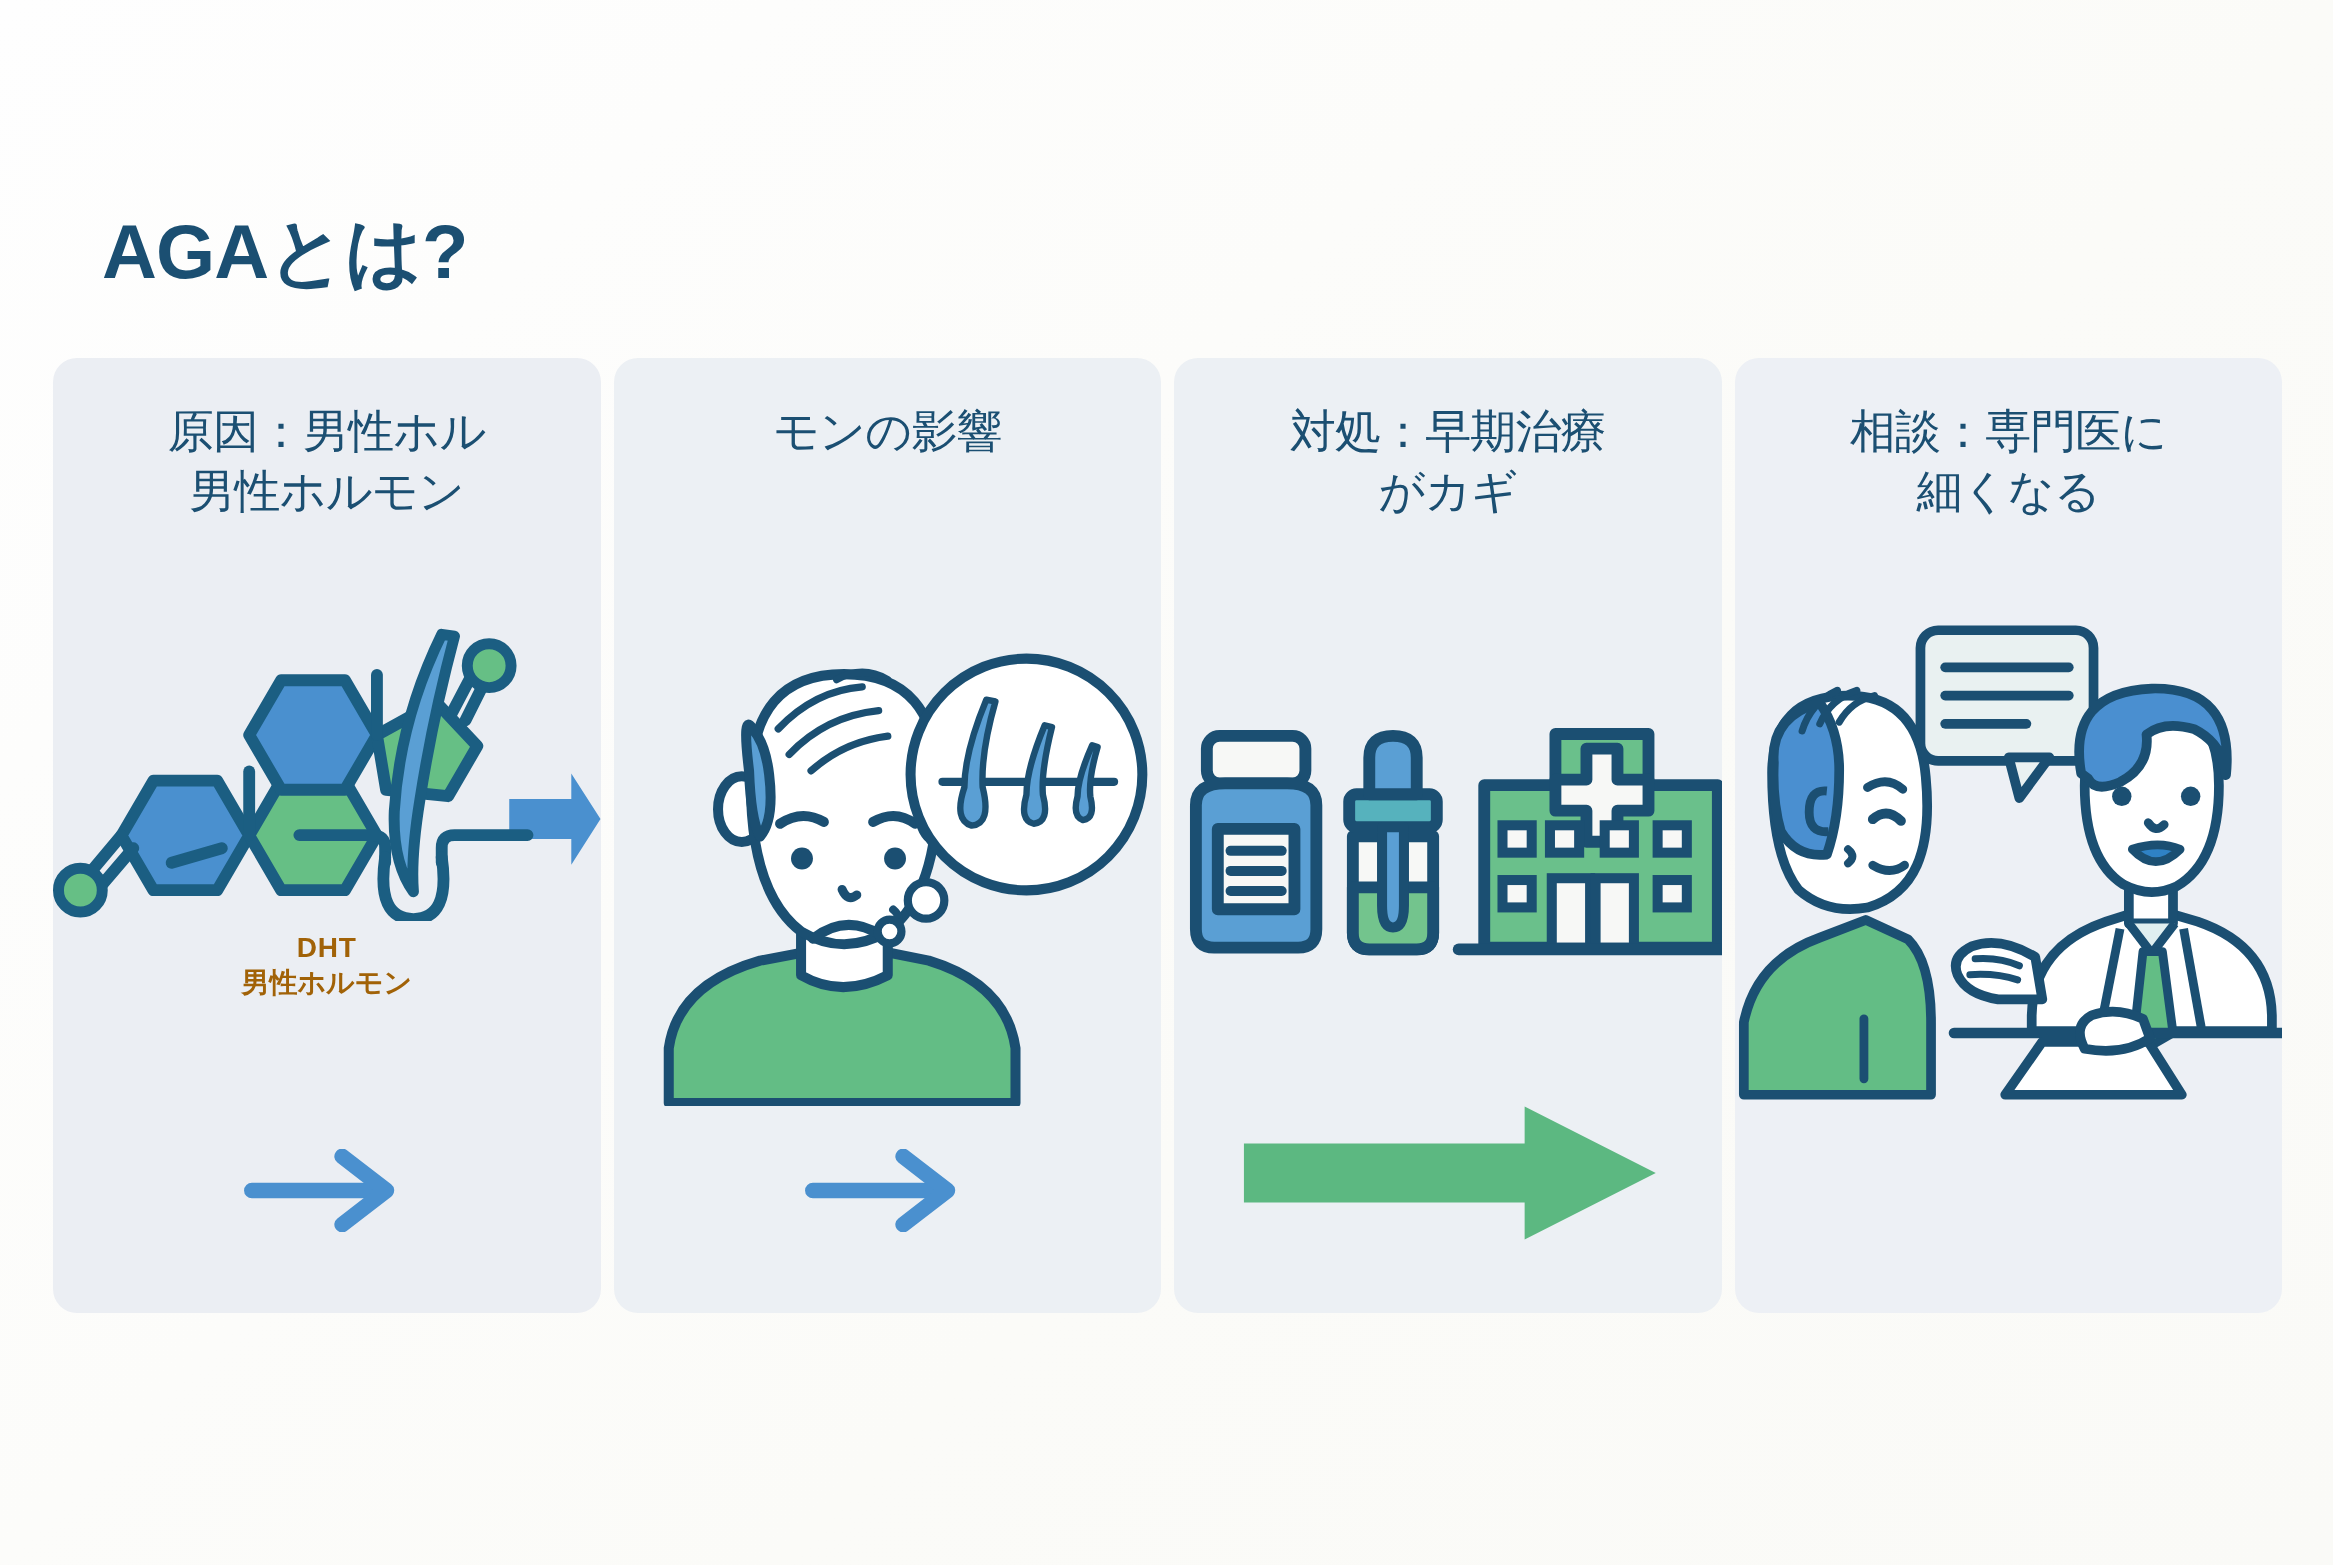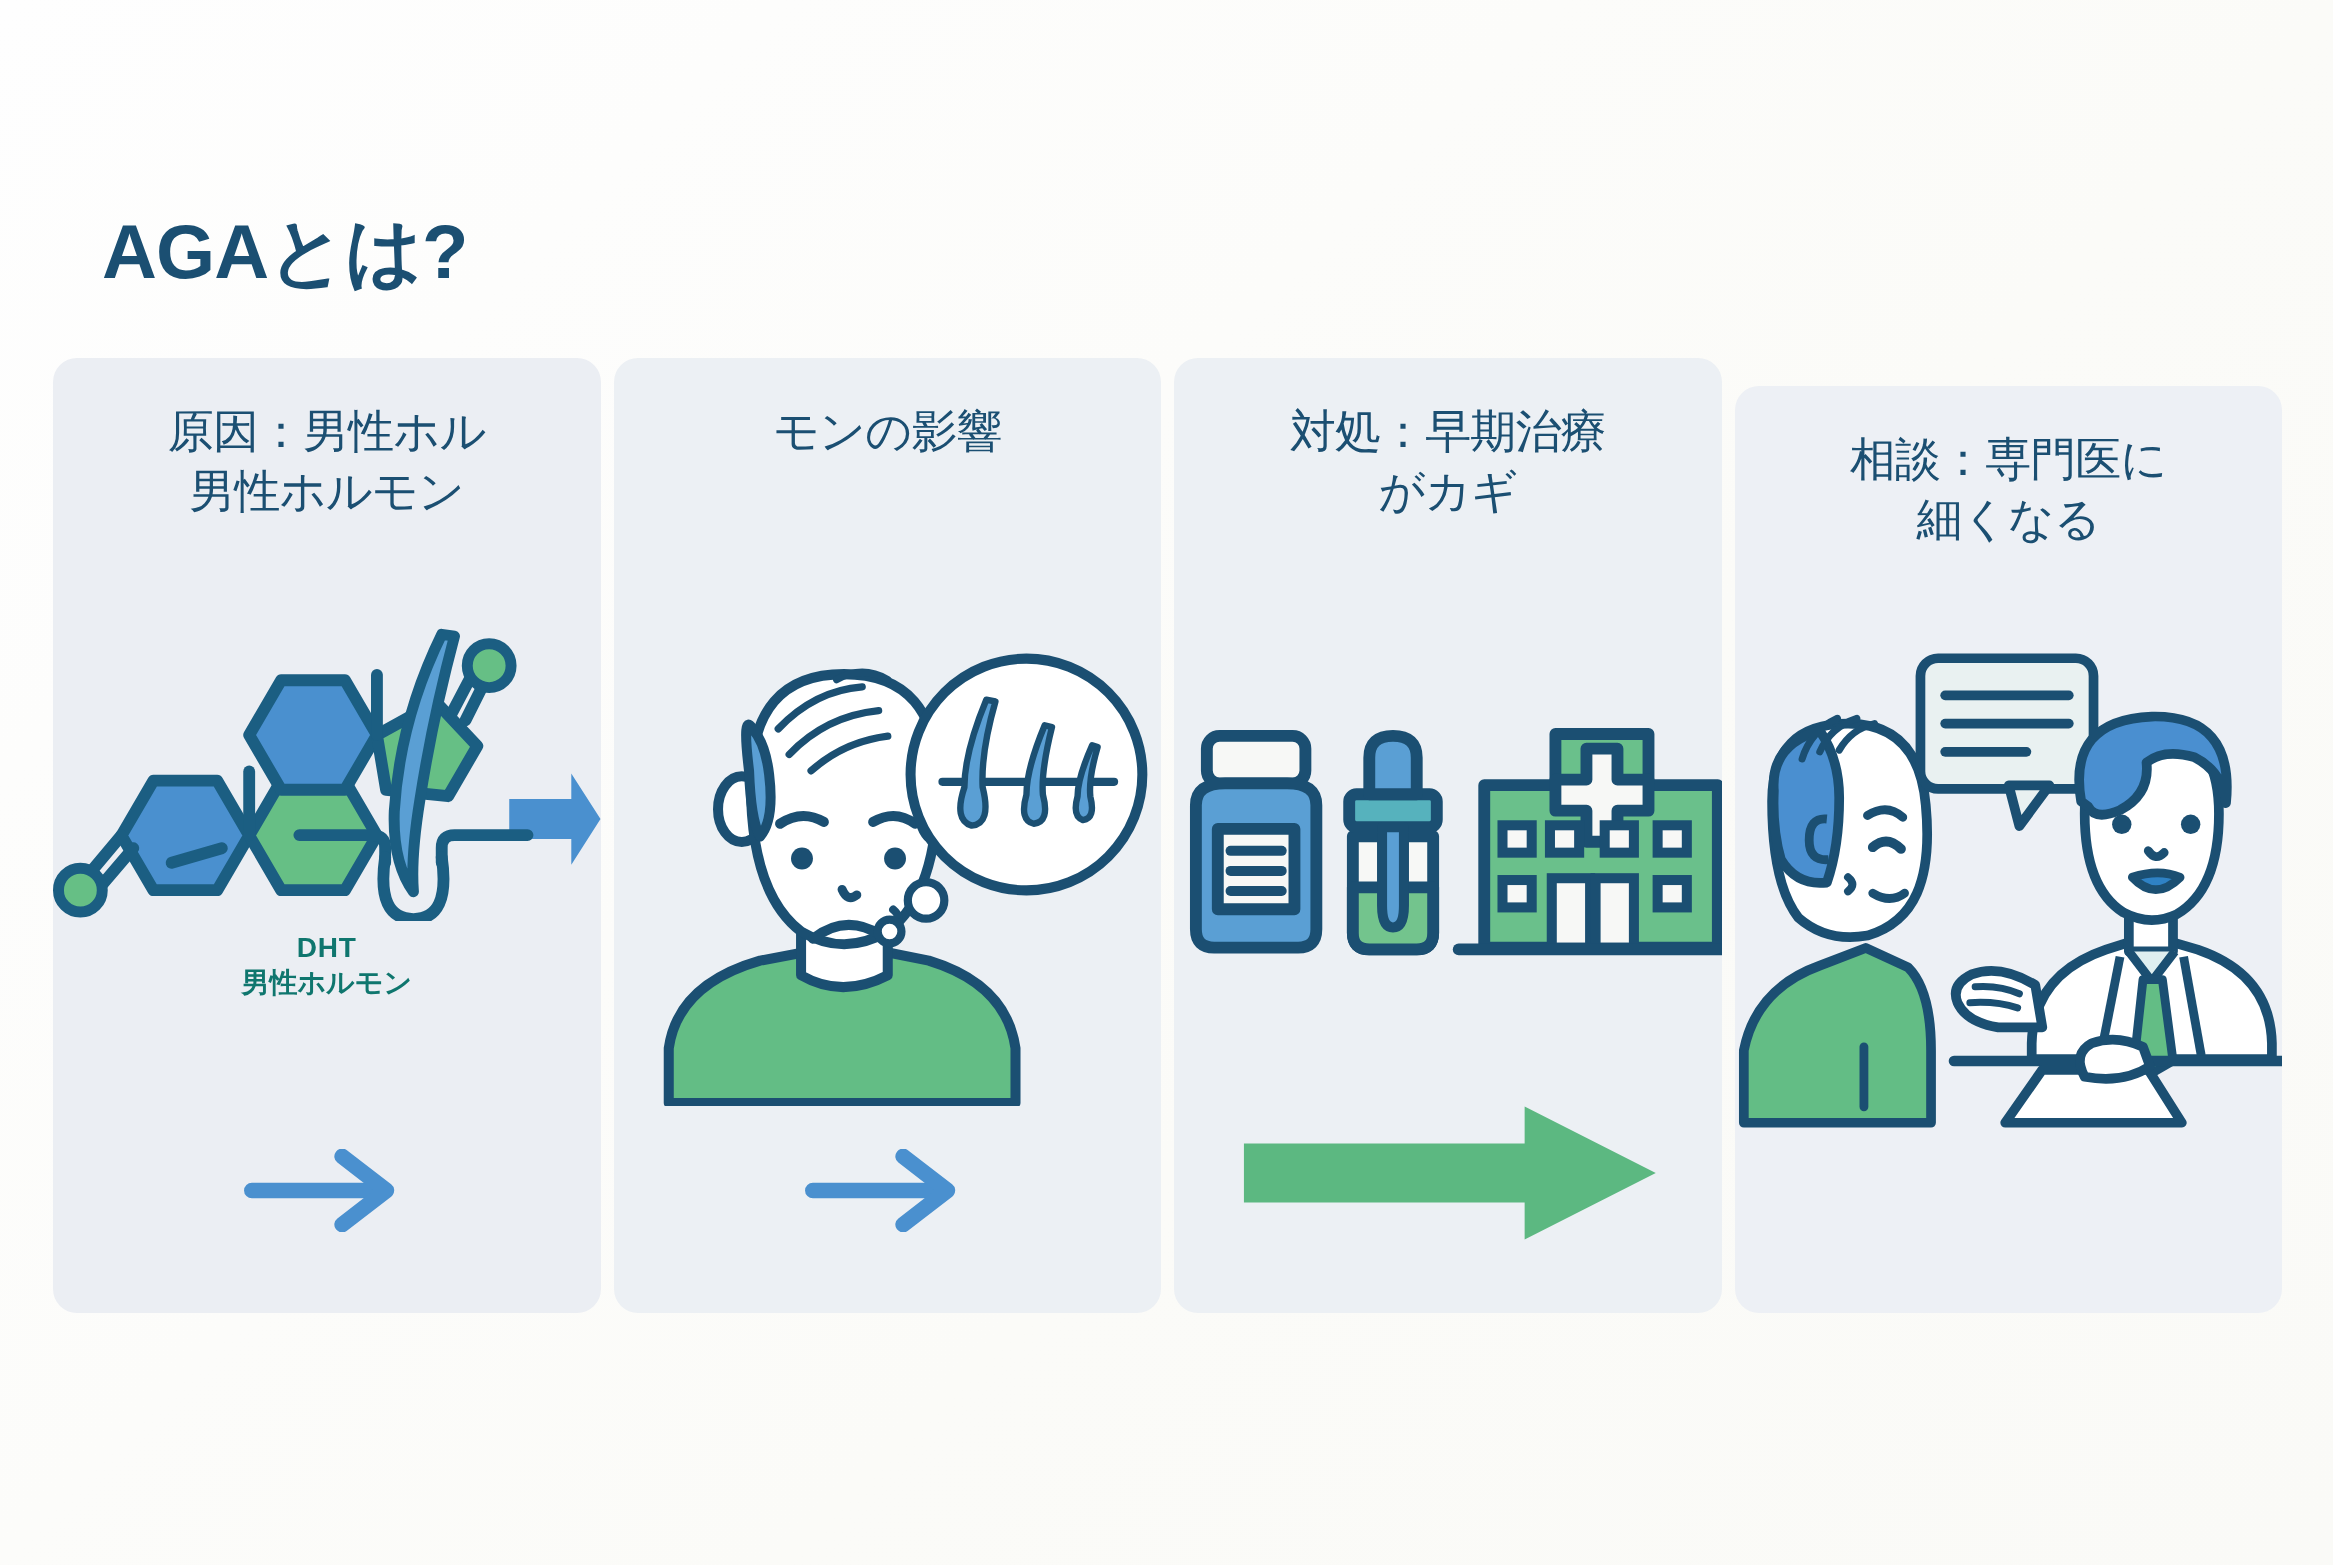--- a/index.html
+++ b/index.html
@@ -43,21 +43,21 @@
   .card {
     position: relative;
     flex: 1 1 0;
     background: #eceff4;
     border-radius: 24px;
     overflow: hidden;
   }
   .card-1 { background: #ebeef3; }
   .card-2 { background: #ecf0f4; }
   .card-3 { background: #ecf0f4; }
-  .card-4 { background: #edf0f5; margin-top: 28px; }
+  .card-4 { background: #edf0f5; }
 
   .card-title {
     position: absolute;
     top: 44px;
     left: 0;
     right: 0;
     text-align: center;
     font-size: 46px;
     font-weight: 400;
     color: #1b4f72;
@@ -74,21 +74,21 @@
     right: 0;
   }
 
   
   .art-molecule { top: 277px; height: 295px; }
   .dht-label {
     position: absolute;
     top: 572px;
     left: 0; right: 0;
     text-align: center;
-    color: #0f766e;
+    color: #a16207;
     line-height: 1.25;
   }
   .dht-label .dht-en { display: block; font-size: 28px; font-weight: 700; letter-spacing: 0.9px;}
   .dht-label .dht-jp { display: block; font-size: 28px; font-weight: 700; }
 
   
   .arrow-row {
     position: absolute;
     left: 0; right: 0;
     bottom: 81px;

